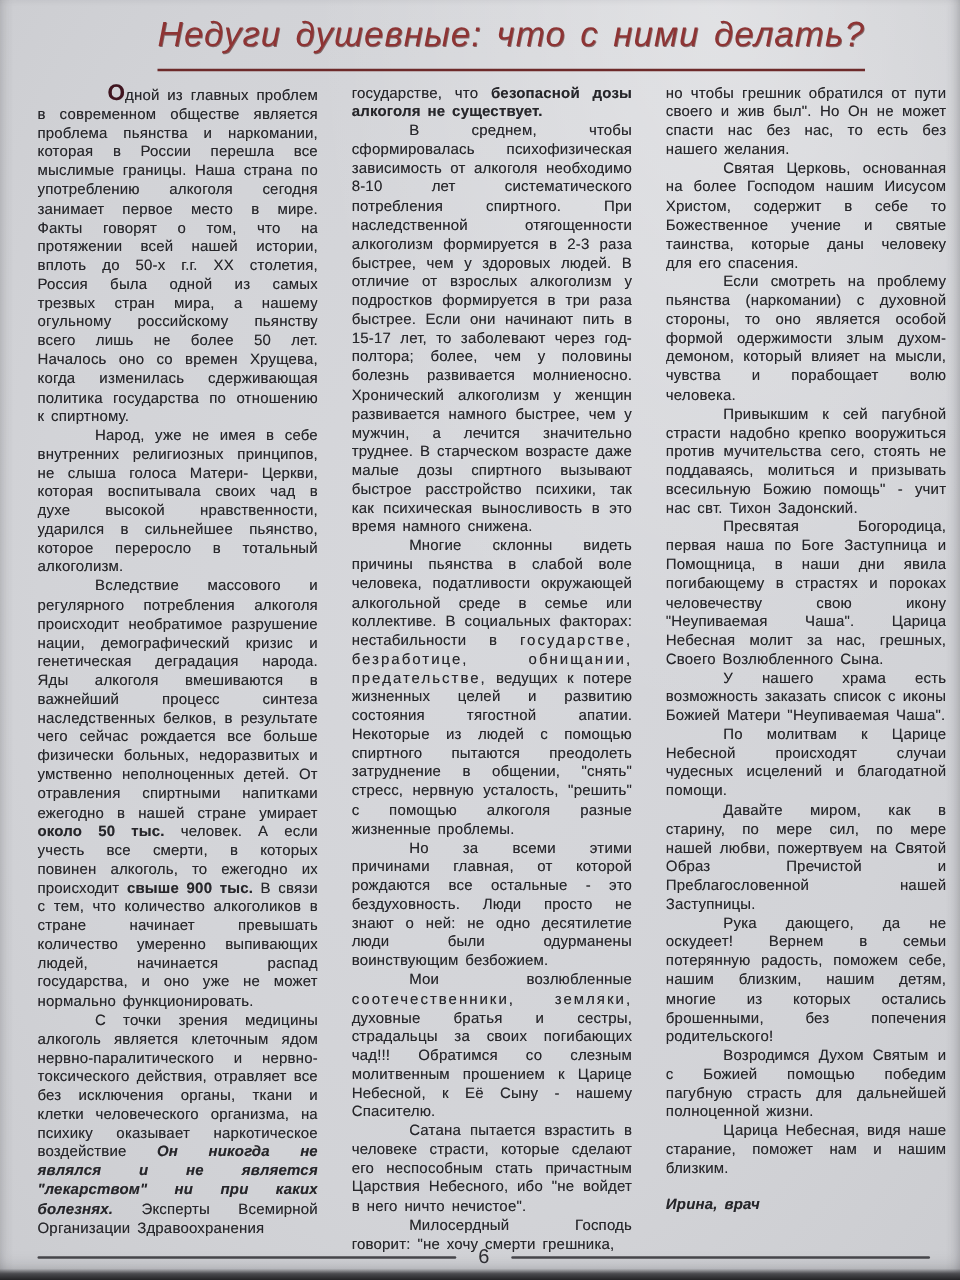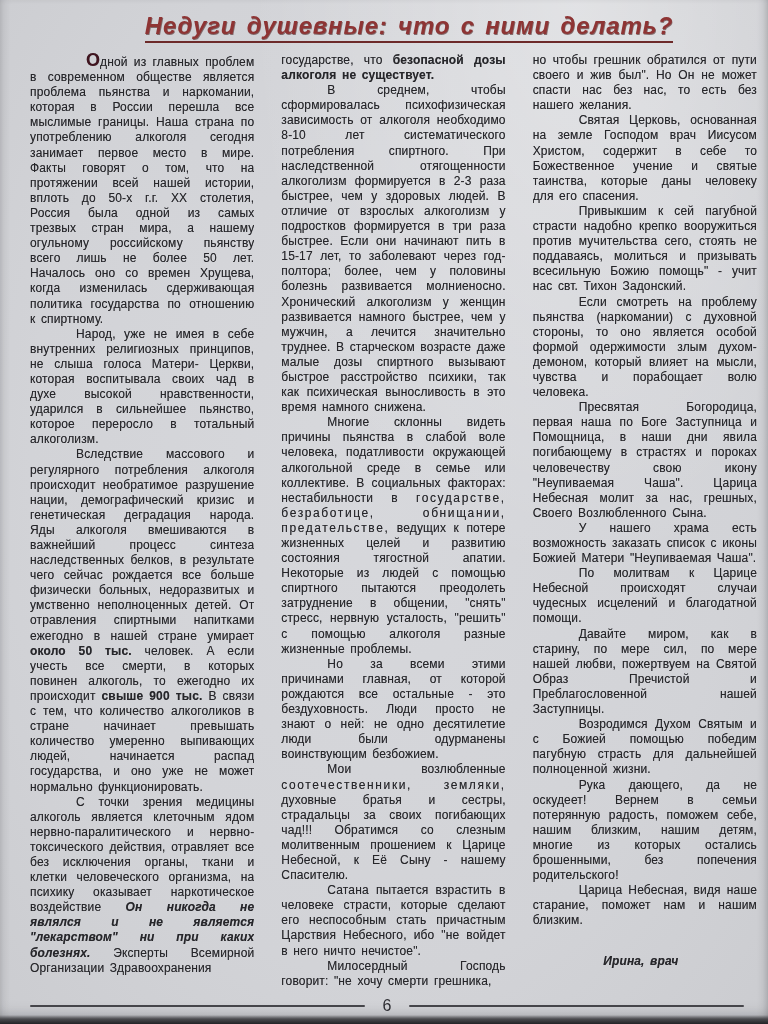--- a/index.html
+++ b/index.html
@@ -28,29 +28,29 @@
     background: linear-gradient(180deg, rgba(50,50,54,0) 0%, #4a4a4e 45%, #232326 100%);
   }
 
   .title-wrap {
     padding: 12px 10px 4px 60px;
     text-align: center;
   }
   .title {
     display: inline-block;
     margin: 0;
-    font-size: 24px;
-    font-weight: 700;
+    font-size: 28px;
+    font-weight: 400;
     font-style: italic;
     letter-spacing: 0.8px;
     word-spacing: 3px;
     color: var(--title_red, #8e3434);
     text-shadow: 0.6px 0.6px 0 rgba(60,15,15,0.55);
     border-bottom: 2.5px solid #6d2a2a;
-    padding-bottom: 1px;
+    padding-bottom: 11px;
     white-space: nowrap;
   }
 
   .columns {
     display: flex;
     gap: 27px;
     padding: 6px 11px 0 30px;
     height: 944px;
     overflow: hidden;
   }
@@ -73,24 +73,24 @@
   .i  { font-style: italic; }
   .sp { letter-spacing: 1.6px; }
   .dropcap {
     font-size: 18px;
     font-weight: 800;
     color: #40141f;
     letter-spacing: 0;
   }
   p.signature {
     text-indent: 0;
-    text-align: center;
+    text-align: left;
     font-weight: 700;
     font-style: italic;
-    margin-top: 26px;
+    margin-top: 14px;
     padding-right: 8px;
     word-spacing: 2px;
   }
 
   .footer {
     position: absolute;
     left: 30px; right: 24px; bottom: 10px;
     display: flex;
     align-items: center;
     gap: 14px;
@@ -128,29 +128,29 @@
         <p class="noind"><span>государстве, что </span><span class="b">безопасной дозы алкоголя не существует.</span></p>
         <p><span>В среднем, чтобы сформировалась психофизическая зависимость от алкоголя необходимо 8-10 лет систематического потребления спиртного. При наследственной отягощенности алкоголизм формируется в 2-3 раза быстрее, чем у здоровых людей. В отличие от взрослых алкоголизм у подростков формируется в три раза быстрее. Если они начинают пить в 15-17 лет, то заболевают через год-полтора; более, чем у половины болезнь развивается молниеносно. Хронический алкоголизм у женщин развивается намного быстрее, чем у мужчин, а лечится значительно труднее. В старческом возрасте даже малые дозы спиртного вызывают быстрое расстройство психики, так как психическая выносливость в это время намного снижена.</span></p>
         <p><span>Многие склонны видеть причины пьянства в слабой воле человека, податливости окружающей алкогольной среде в семье или коллективе. В социальных факторах: нестабильности в </span><span class="sp">государстве, безработице, обнищании, предательстве,</span><span> ведущих к потере жизненных целей и развитию состояния тягостной апатии. Некоторые из людей с помощью спиртного пытаются преодолеть затруднение в общении, "снять" стресс, нервную усталость, "решить" с помощью алкоголя разные жизненные проблемы.</span></p>
         <p><span>Но за всеми этими причинами главная, от которой рождаются все остальные - это бездуховность. Люди просто не знают о ней: не одно десятилетие люди были одурманены воинствующим безбожием.</span></p>
         <p><span>Мои возлюбленные </span><span class="sp">соотечественники, земляки,</span><span> духовные братья и сестры, страдальцы за своих погибающих чад!!! Обратимся со слезным молитвенным прошением к Царице Небесной, к Её Сыну - нашему Спасителю.</span></p>
         <p><span>Сатана пытается взрастить в человеке страсти, которые сделают его неспособным стать причастным Царствия Небесного, ибо "не войдет в него ничто нечистое".</span></p>
         <p><span>Милосердный Господь говорит: "не хочу смерти грешника,</span></p>
       </div>
     <div class="col" id="col3">
         <p class="noind"><span>но чтобы грешник обратился от пути своего и жив был". Но Он не может спасти нас без нас, то есть без нашего желания.</span></p>
-        <p><span>Святая Церковь, основанная на земле Господом врач Иисусом Христом, содержит в себе то Божественное учение и святые таинства, которые даны человеку для его спасения.</span></p>
+        <p><span>Святая Церковь, основанная на более Господом нашим Иисусом Христом, содержит в себе то Божественное учение и святые таинства, которые даны человеку для его спасения.</span></p>
+        <p><span>Если смотреть на проблему пьянства (наркомании) с духовной стороны, то оно является особой формой одержимости злым духом-демоном, который влияет на мысли, чувства и порабощает волю человека.</span></p>
         <p><span>Привыкшим к сей пагубной страсти надобно крепко вооружиться против мучительства сего, стоять не поддаваясь, молиться и призывать всесильную Божию помощь" - учит нас свт. Тихон Задонский.</span></p>
-        <p><span>Если смотреть на проблему пьянства (наркомании) с духовной стороны, то оно является особой формой одержимости злым духом-демоном, который влияет на мысли, чувства и порабощает волю человека.</span></p>
         <p><span>Пресвятая Богородица, первая наша по Боге Заступница и Помощница, в наши дни явила погибающему в страстях и пороках человечеству свою икону "Неупиваемая Чаша". Царица Небесная молит за нас, грешных, Своего Возлюбленного Сына.</span></p>
         <p><span>У нашего храма есть возможность заказать список с иконы Божией Матери "Неупиваемая Чаша".</span></p>
         <p><span>По молитвам к Царице Небесной происходят случаи чудесных исцелений и благодатной помощи.</span></p>
         <p><span>Давайте миром, как в старину, по мере сил, по мере нашей любви, пожертвуем на Святой Образ Пречистой и Преблагословенной нашей Заступницы.</span></p>
+        <p><span>Рука дающего, да не оскудеет! Вернем в семьи потерянную радость, поможем себе, нашим близким, нашим детям, многие из которых остались брошенными, без попечения родительского!</span></p>
         <p><span>Возродимся Духом Святым и с Божией помощью победим пагубную страсть для дальнейшей полноценной жизни.</span></p>
-        <p><span>Рука дающего, да не оскудеет! Вернем в семьи потерянную радость, поможем себе, нашим близким, нашим детям, многие из которых остались брошенными, без попечения родительского!</span></p>
         <p><span>Царица Небесная, видя наше старание, поможет нам и нашим близким.</span></p>
         <p class="signature"><span>Ирина, врач</span></p>
       </div>
   </div>
 
   <div class="footer">
     <span class="rule"></span>
     <span class="pagenum">6</span>
     <span class="rule"></span>
   </div>

